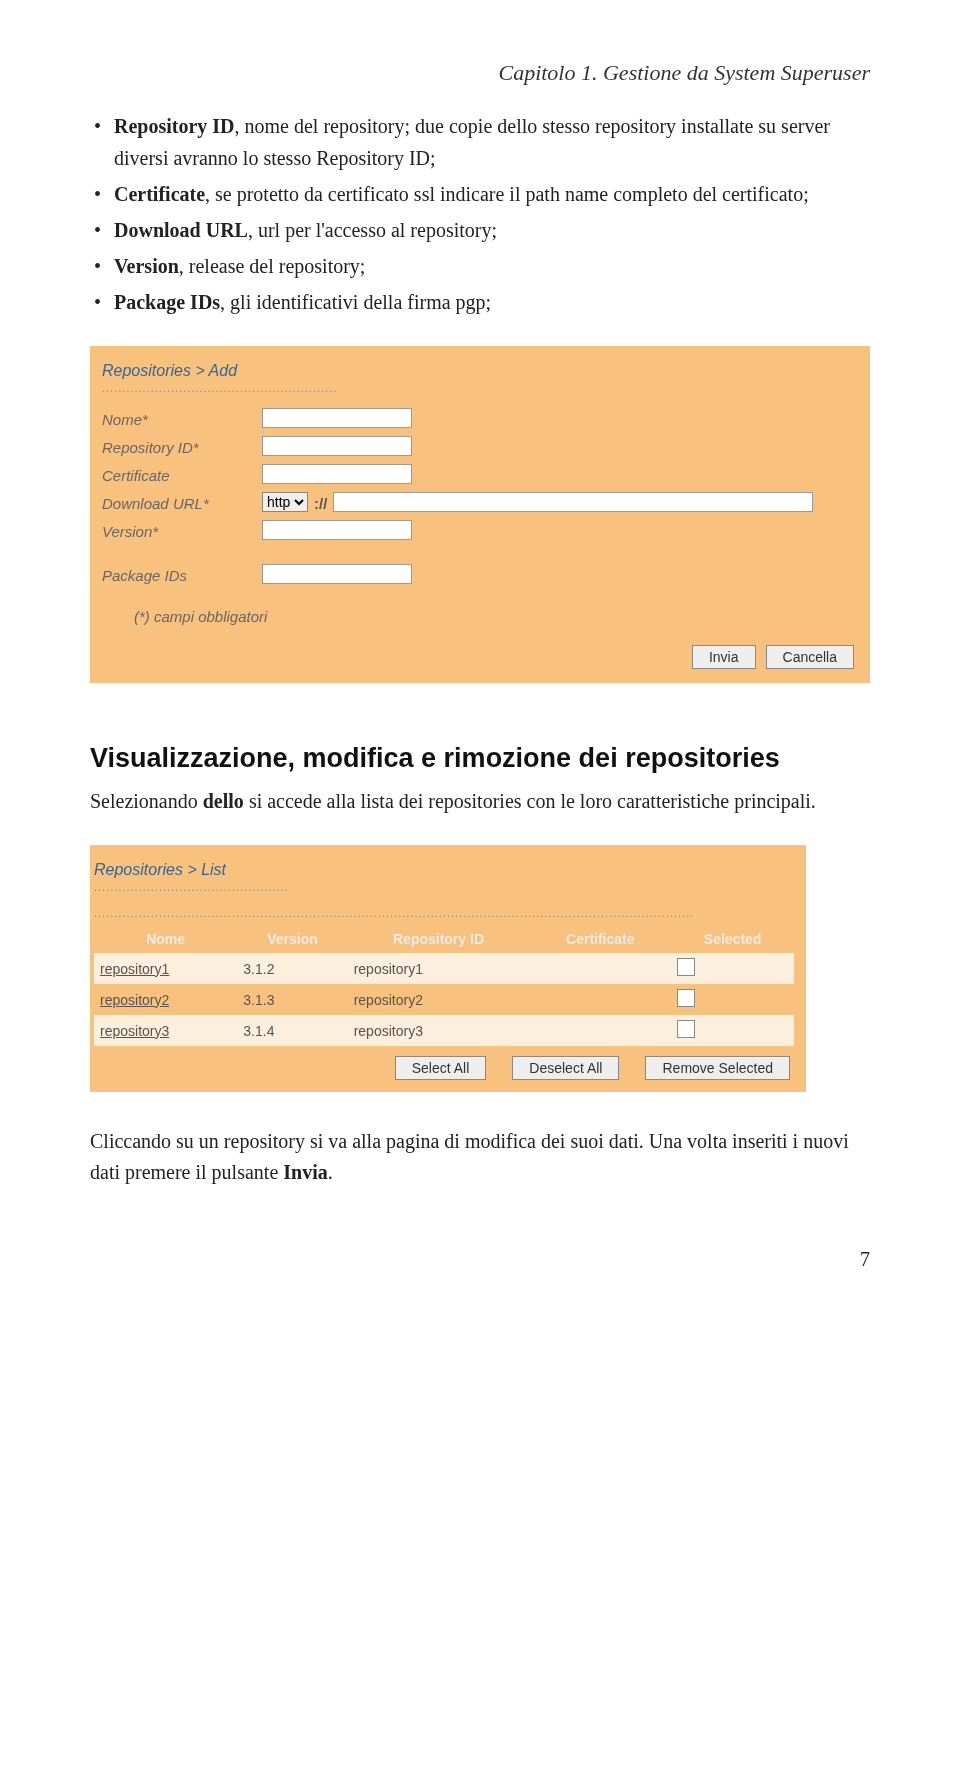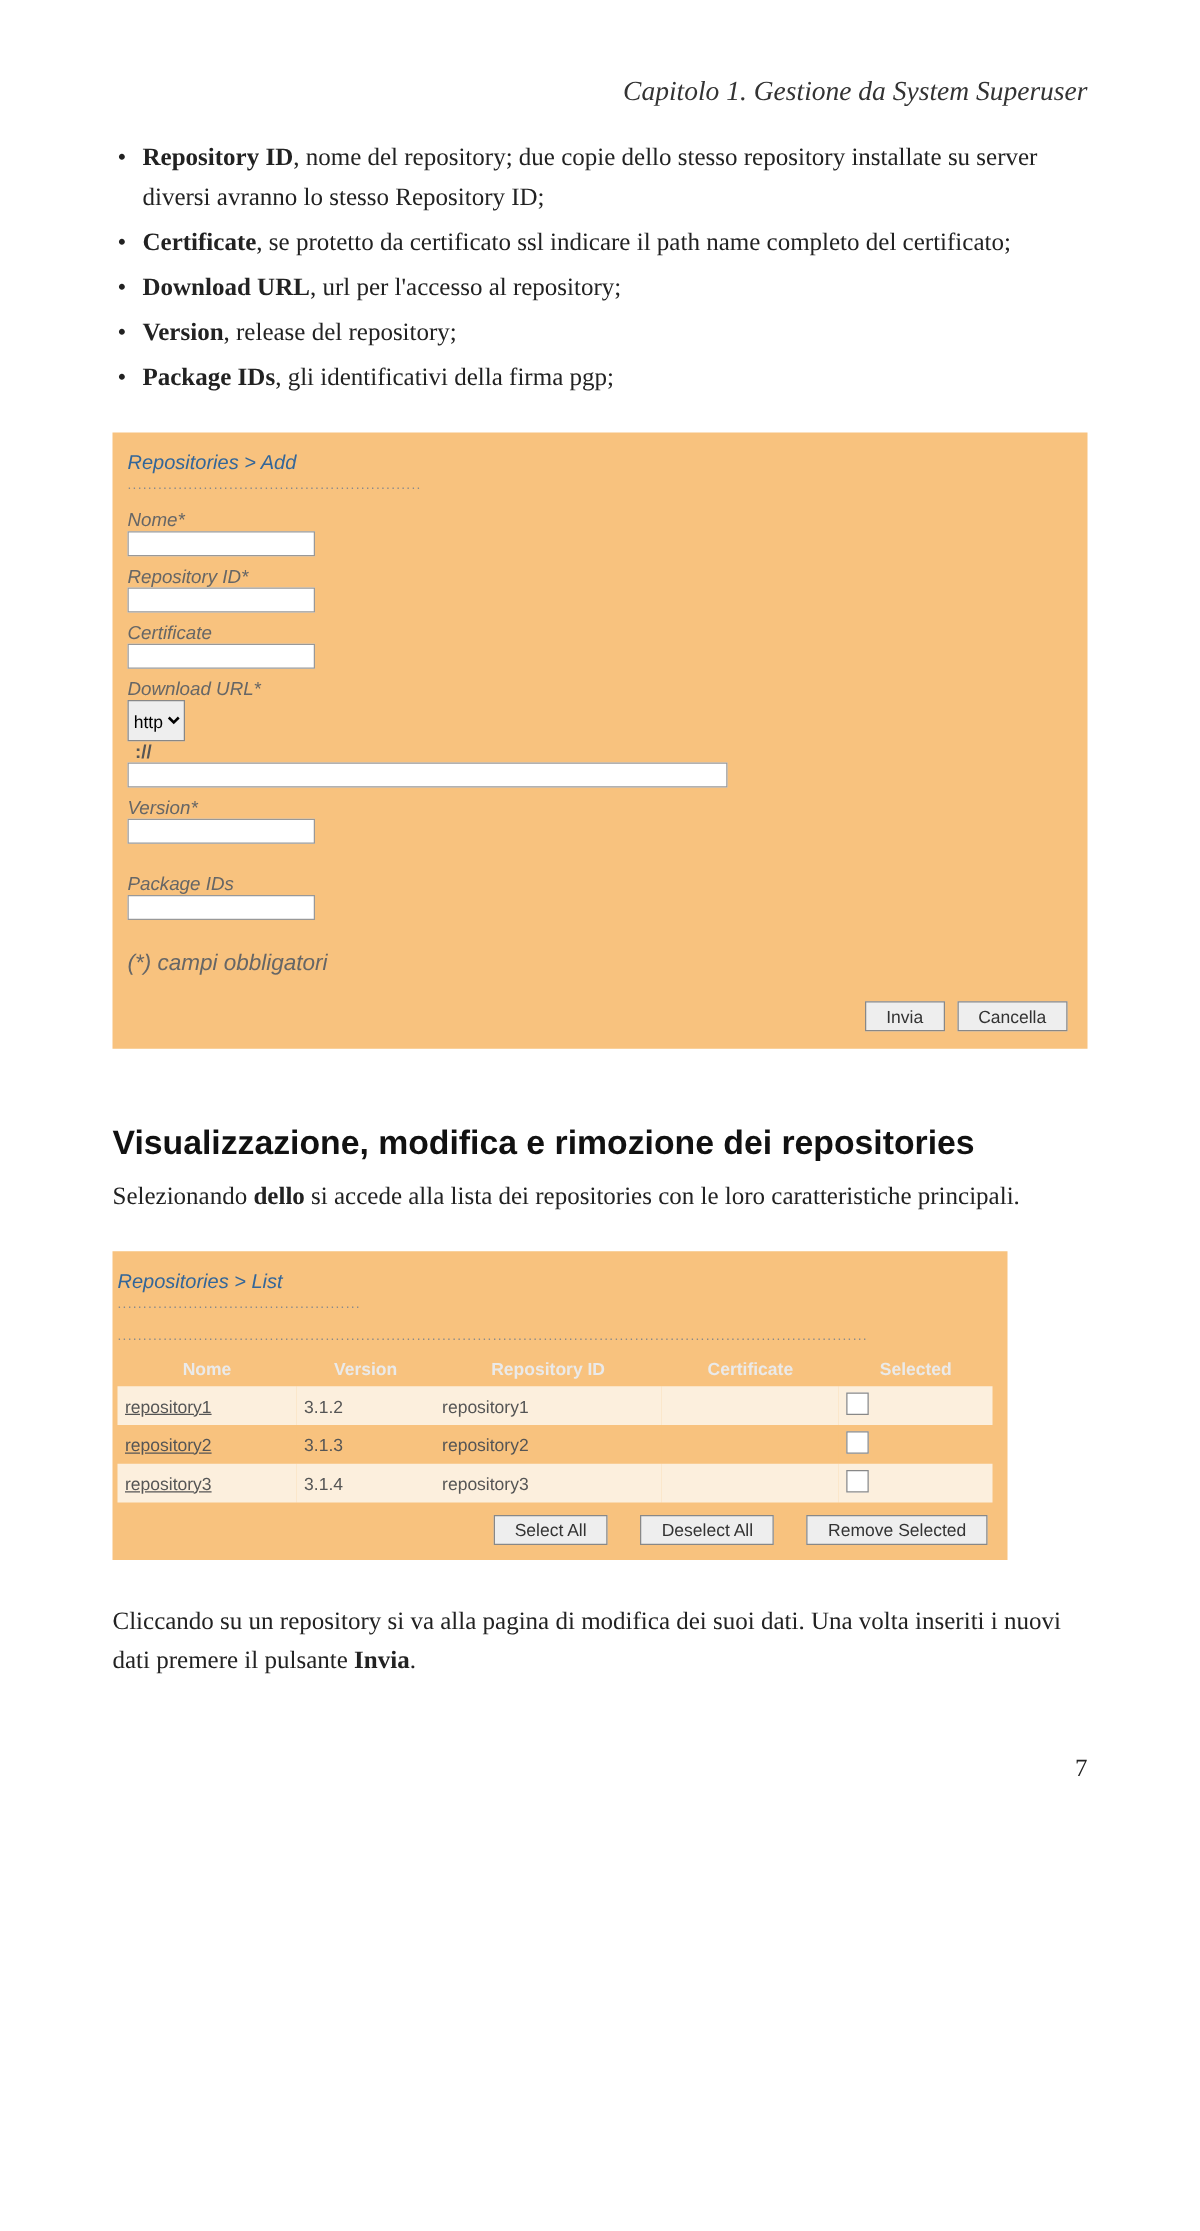--- a/index.html
+++ b/index.html
@@ -57,57 +57,57 @@
   .dots {
     color: #8a8a8a;
     font-size: 11px;
     letter-spacing: 1px;
     white-space: nowrap;
     overflow: hidden;
     padding-bottom: 10px;
   }
   .form-row {
     display: flex;
-    align-items: flex-start;
+    align-items: flex-end;
     padding: 4px 0;
-    flex-direction: column;
   }
   .form-label {
     width: 160px;
     color: #666;
     font-style: italic;
     font-size: 15px;
   }
   .text-input {
     border: 1px solid #999;
     background: #fff;
     height: 20px;
     padding: 1px 3px;
     font-size: 14px;
     box-sizing: border-box;
   }
   .ti-small { width: 150px; }
   .ti-big { width: 480px; }
   .sel {
     border: 1px solid #888;
     background: #eee;
-    height: 33px;
+    height: 20px;
     font-size: 14px;
   }
   .url-sep {
     color: #555;
     padding: 0 6px;
     font-weight: bold;
     font-style: normal;
   }
   .required-note {
     font-style: italic;
     color: #666;
-    font-size: 18px;
+    font-size: 15px;
     padding: 20px 0 14px 0;
+    margin-left: 32px;
   }
   .btn-row {
     display: flex;
     justify-content: flex-end;
     gap: 10px;
     padding: 6px 4px 4px 0;
   }
   .btn {
     background: #eeeeee;
     border: 1px solid #888;

